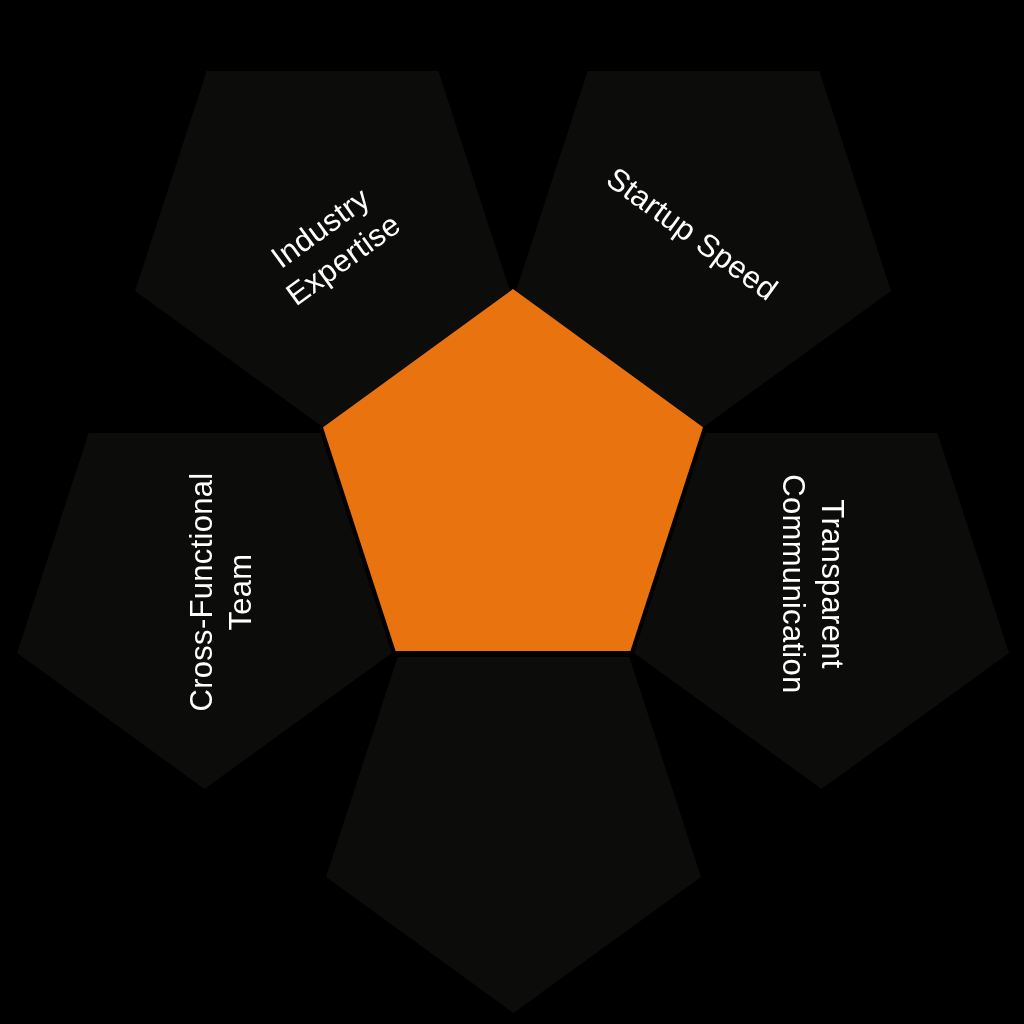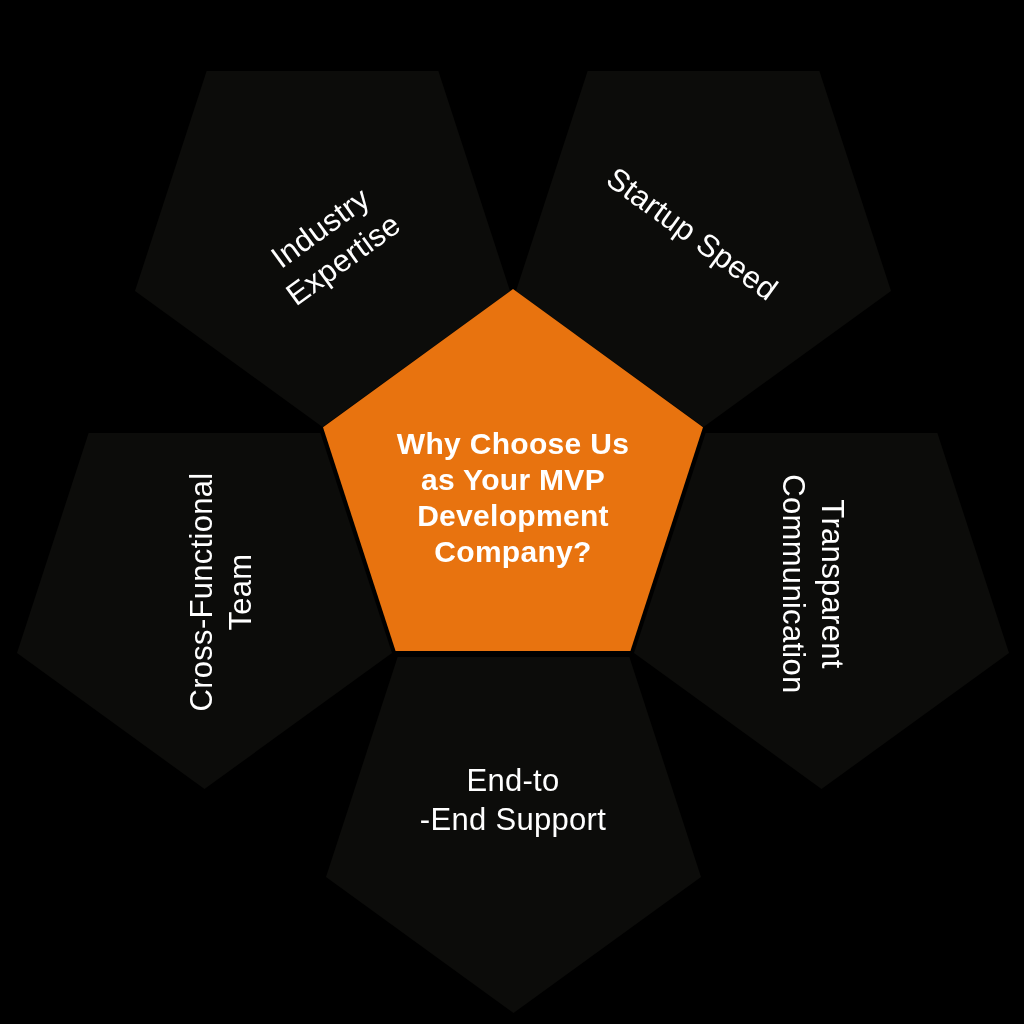--- a/index.html
+++ b/index.html
@@ -74,32 +74,26 @@
 <div class="canvas">
 
   <div class="pent outer" id="p-industry"></div>
   <div class="pent outer" id="p-startup"></div>
   <div class="pent outer" id="p-transparent"></div>
   <div class="pent outer" id="p-crossfunc"></div>
   <div class="pent outer" id="p-endtoend"></div>
 
   <div class="pent center"></div>
 
-  <div class="label title">Why Choose Us
-as Your MVP
-Development
-Company?</div>
 
   <div class="label" id="l-industry">Industry
 Expertise</div>
 
   <div class="label" id="l-startup">Startup Speed</div>
 
   <div class="label" id="l-transparent">Transparent
 Communication</div>
 
-  <div class="label" id="l-endtoend">End-to
--End Support</div>
 
   <div class="label" id="l-crossfunc">Cross-Functional
 Team</div>
 
 </div>
 
 </body></html>

